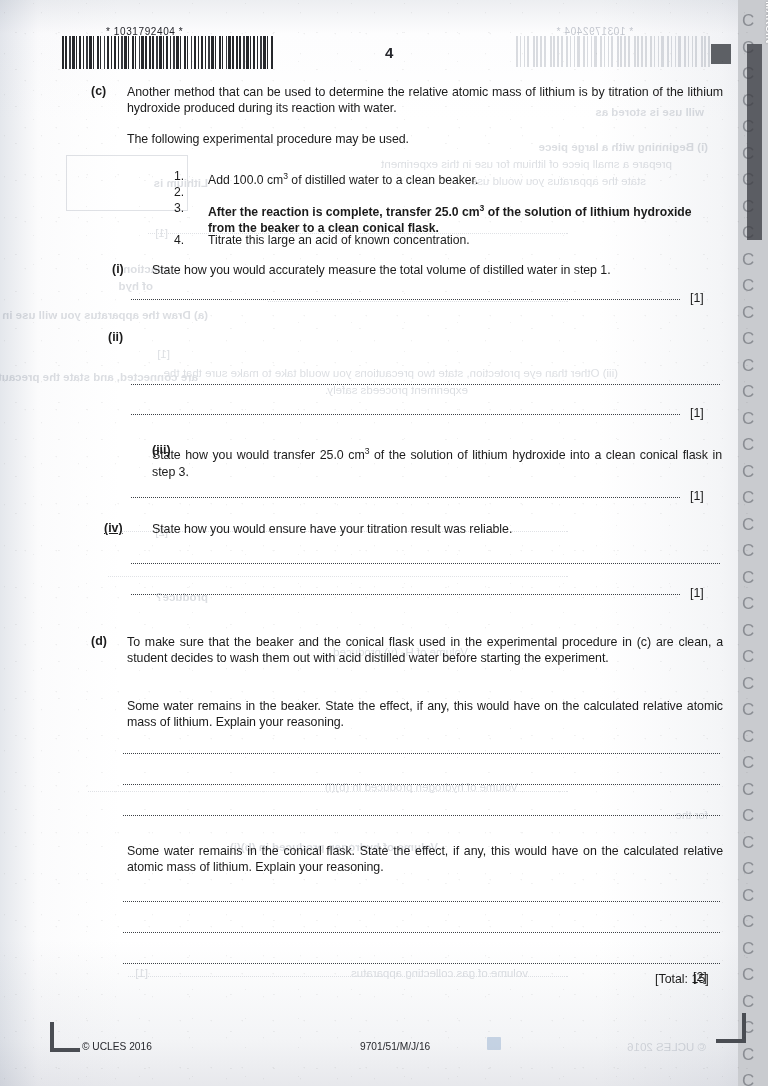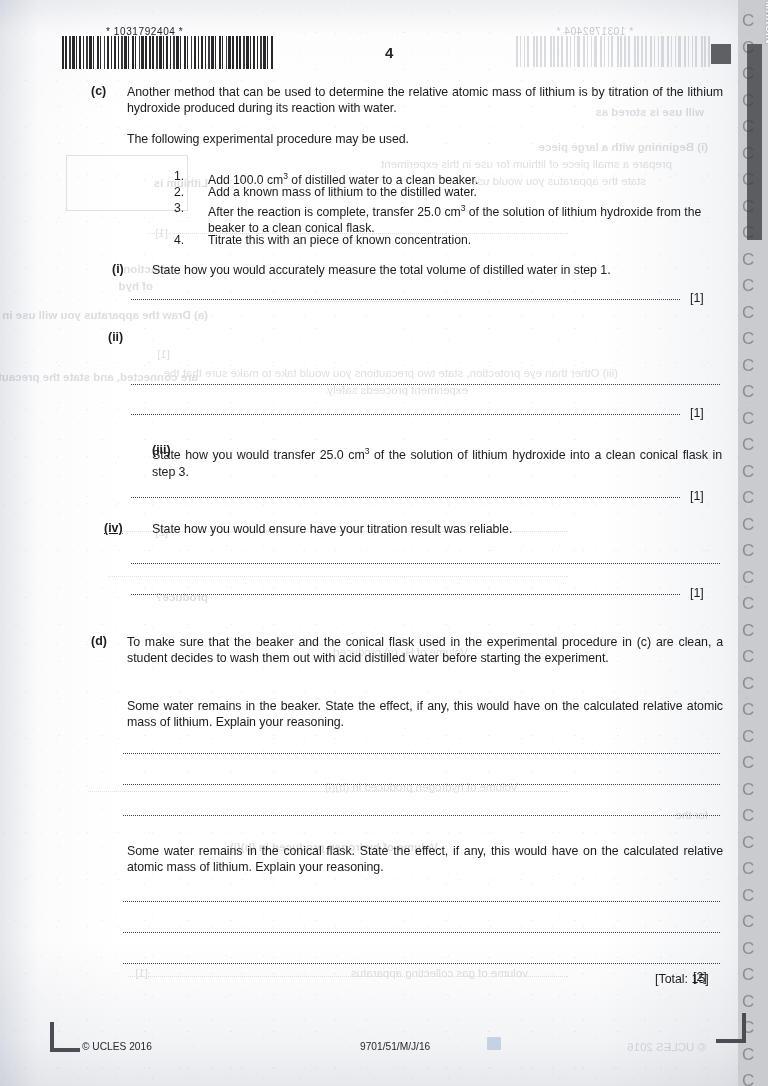--- a/index.html
+++ b/index.html
@@ -340,25 +340,24 @@
     <div class="margin-text">DO NOT WRITE IN THIS MARGIN</div>
   </div>
 
   <div class="lbl" style="left:91px; top:84px;">(c)</div>
   <div class="txt" style="left:127px; top:131px; width:596px;">The following experimental procedure may be used.</div>
   <div class="txt justified" style="left:127px; top:84px; width:596px;">Another method that can be used to determine the relative atomic mass of lithium is by titration of the lithium hydroxide produced during its reaction with water.</div>
 
   <div class="proc-n" style="left:174px; top:169px;">1.</div>
   <div class="proc" style="left:208px; top:169px; width:510px;">Add 100.0 cm<span class="sup">3</span> of distilled water to a clean beaker.</div>
   <div class="proc-n" style="left:174px; top:185px;">2.</div>
-  <div class="proc" style="left:208px; top:185px; width:510px;">Add a known mass of lithium to the distilled water.</div>
   <div class="proc-n" style="left:174px; top:201px;">3.</div>
-  <div class="proc" style="left:208px; top:201px; width:505px;">After the reaction is complete, transfer 25.0 cm<span class="sup">3</span> of the solution of lithium hydroxide from the beaker to a clean conical flask.</div>
+  <div class="proc" style="left:208px; top:201px; width:505px;font-weight:bold;">After the reaction is complete, transfer 25.0 cm<span class="sup">3</span> of the solution of lithium hydroxide from the beaker to a clean conical flask.</div>
   <div class="proc-n" style="left:174px; top:233px;">4.</div>
-  <div class="proc" style="left:208px; top:233px; width:510px;">Titrate this with an piece of known concentration.</div>
+  <div class="proc" style="left:208px; top:233px; width:510px;">Titrate this large an acid of known concentration.</div>
 
   <div class="lbl" style="left:112px; top:262px;">(i)</div>
   <div class="txt justified" style="left:152px; top:262px; width:570px;">State how you would accurately measure the total volume of distilled water in step 1.</div>
   <div class="dline" style="left:131px; top:299px; width:549px;"></div>
   <div class="mark" style="left:690px; top:291px;">[1]</div>
 
   <div class="lbl" style="left:108px; top:330px;">(ii)</div>
   <div class="dline" style="left:131px; top:384px; width:589px;"></div>
   <div class="dline" style="left:131px; top:414px; width:549px;"></div>
   <div class="mark" style="left:690px; top:406px;">[1]</div>

